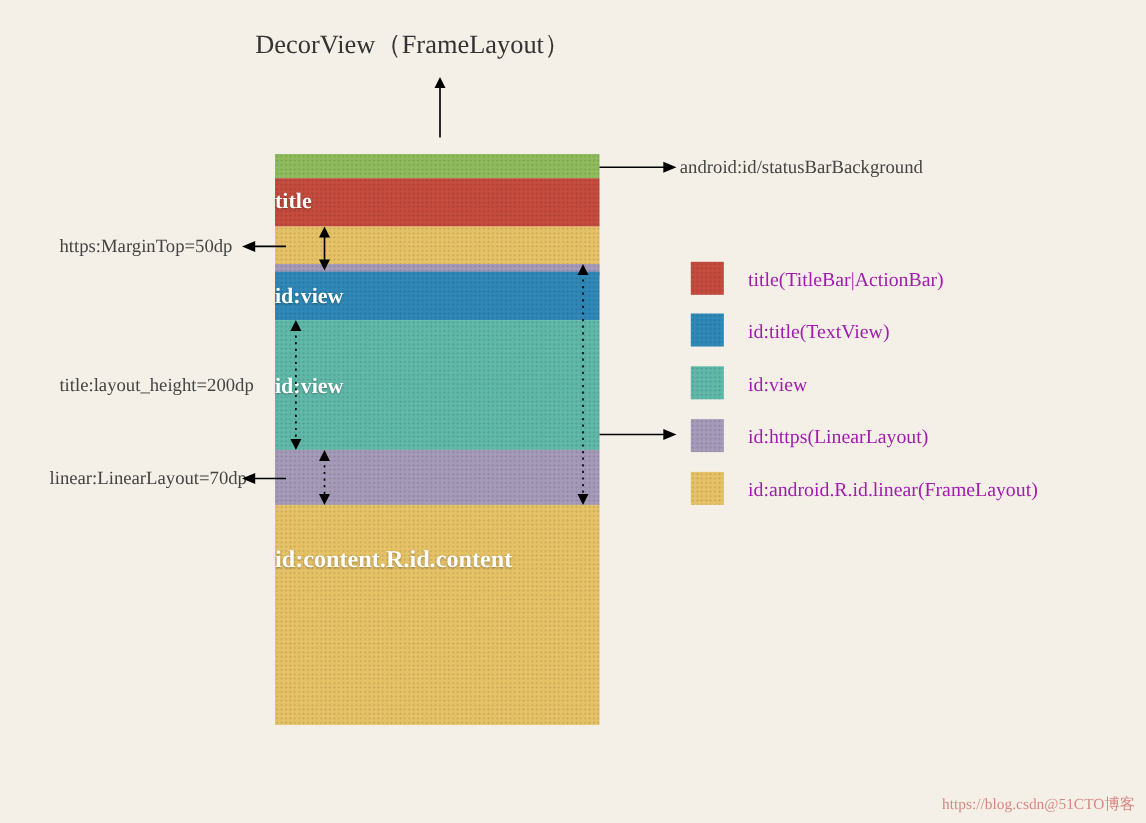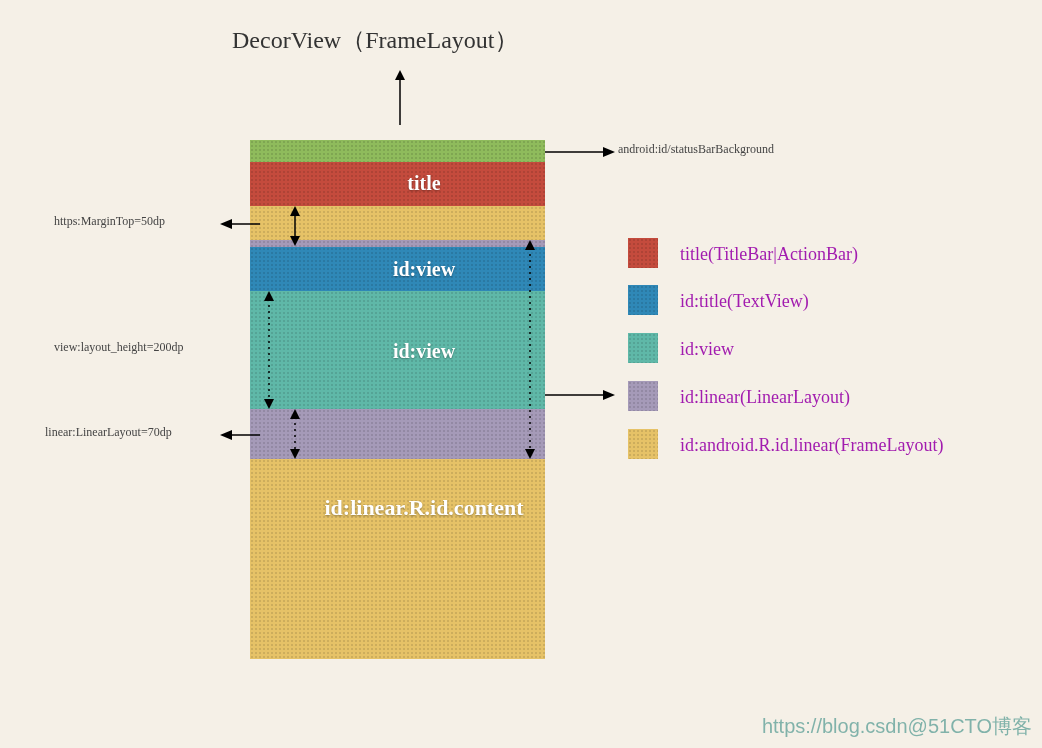--- a/index.html
+++ b/index.html
@@ -1,23 +1,23 @@
 <!DOCTYPE html>
 <html><head>
 <meta charset="utf-8">
 <style>
   html,body{margin:0;padding:0;width:1042px;height:748px;background:#f5f0e7;font-family:Georgia,'Times New Roman',serif;color:#333;position:relative;overflow:hidden}
   .title{position:absolute;font-size:24px;color:#333}
-  .label{position:absolute;font-size:12px;color:#444}
-  .layer-label{position:absolute;font-family:'Palatino Linotype',Georgia,serif;font-weight:bold;color:#fff;text-shadow:0 1px 2px rgba(0,0,0,.35);font-size:20px;text-align:center;width:348px}
+  .label{position:absolute;font-size:17px;color:#444}
+  .layer-label{position:absolute;font-family:'Palatino Linotype',Georgia,serif;font-weight:bold;color:#fff;text-shadow:0 1px 2px rgba(0,0,0,.35);font-size:20px;width:348px}
   .box{position:absolute}
   .hatch{background-image:radial-gradient(rgba(0,0,0,.11) 1px,transparent 1px);background-size:4px 4px}
   .legend-swatch{position:absolute;width:30px;height:30px}
   .legend-text{position:absolute;font-size:18px;color:#a21caf}
-  .watermark{position:absolute;right:10px;bottom:8px;font-size:20px;color:#0f766e;opacity:.5;font-family:Liberation Sans, sans-serif}
+  .watermark{position:absolute;right:10px;bottom:8px;font-size:14px;color:#b91c1c;opacity:.5;font-family:Liberation Serif, serif}
   svg{position:absolute;overflow:visible}
 </style>
 </head>
 <body>
 
 <div class="title" style="left:232px;top:24px;">DecorView（FrameLayout）</div>
 
 <svg style="left:390px;top:70px;width:20px;height:60px">
   <line x1="10" y1="55" x2="10" y2="5" stroke="#000" stroke-width="1.5"></line>
   <polygon points="10,0 5,10 15,10" fill="#000"></polygon>
@@ -34,24 +34,24 @@
 
 <div class="box hatch" style="left:250px;top:247px;width:295px;height:44px;background-color:#2f88b7"></div>
 <div class="layer-label" style="left:250px;top:258px">id:view</div>
 
 <div class="box hatch" style="left:250px;top:291px;width:295px;height:118px;background-color:#5fb8a8"></div>
 <div class="layer-label" style="left:250px;top:340px">id:view</div>
 
 <div class="box hatch" style="left:250px;top:409px;width:295px;height:50px;background-color:#a59ab8"></div>
 
 <div class="box hatch" style="left:250px;top:459px;width:295px;height:200px;background-color:#e6c267"></div>
-<div class="layer-label" style="left:250px;top:495px;font-size:22px">id:linear.R.id.content</div>
+<div class="layer-label" style="left:250px;top:495px;font-size:22px">id:content.R.id.content</div>
 
 <div class="label" style="left:54px;top:214px">https:MarginTop=50dp</div>
-<div class="label" style="left:54px;top:340px">view:layout_height=200dp</div>
+<div class="label" style="left:54px;top:340px">title:layout_height=200dp</div>
 <div class="label" style="left:45px;top:425px">linear:LinearLayout=70dp</div>
 
 <div class="label" style="left:618px;top:142px">android:id/statusBarBackground</div>
 
 <svg style="left:545px;top:146px;width:70px;height:12px">
   <line x1="0" y1="6" x2="60" y2="6" stroke="#000" stroke-width="1.5"></line>
   <polygon points="70,6 58,1 58,11" fill="#000"></polygon>
 </svg>
 <svg style="left:220px;top:218px;width:40px;height:12px">
   <line x1="40" y1="6" x2="10" y2="6" stroke="#000" stroke-width="1.5"></line>
@@ -93,18 +93,18 @@
 <div class="legend-swatch hatch" style="left:628px;top:238px;background-color:#c44b3d"></div>
 <div class="legend-text" style="left:680px;top:244px">title(TitleBar|ActionBar)</div>
 
 <div class="legend-swatch hatch" style="left:628px;top:285px;background-color:#2f88b7"></div>
 <div class="legend-text" style="left:680px;top:291px">id:title(TextView)</div>
 
 <div class="legend-swatch hatch" style="left:628px;top:333px;background-color:#5fb8a8"></div>
 <div class="legend-text" style="left:680px;top:339px">id:view</div>
 
 <div class="legend-swatch hatch" style="left:628px;top:381px;background-color:#a59ab8"></div>
-<div class="legend-text" style="left:680px;top:387px">id:linear(LinearLayout)</div>
+<div class="legend-text" style="left:680px;top:387px">id:https(LinearLayout)</div>
 
 <div class="legend-swatch hatch" style="left:628px;top:429px;background-color:#e6c267"></div>
 <div class="legend-text" style="left:680px;top:435px">id:android.R.id.linear(FrameLayout)</div>
 
 <div class="watermark">https://blog.csdn@51CTO博客</div>
 
 </body></html>

